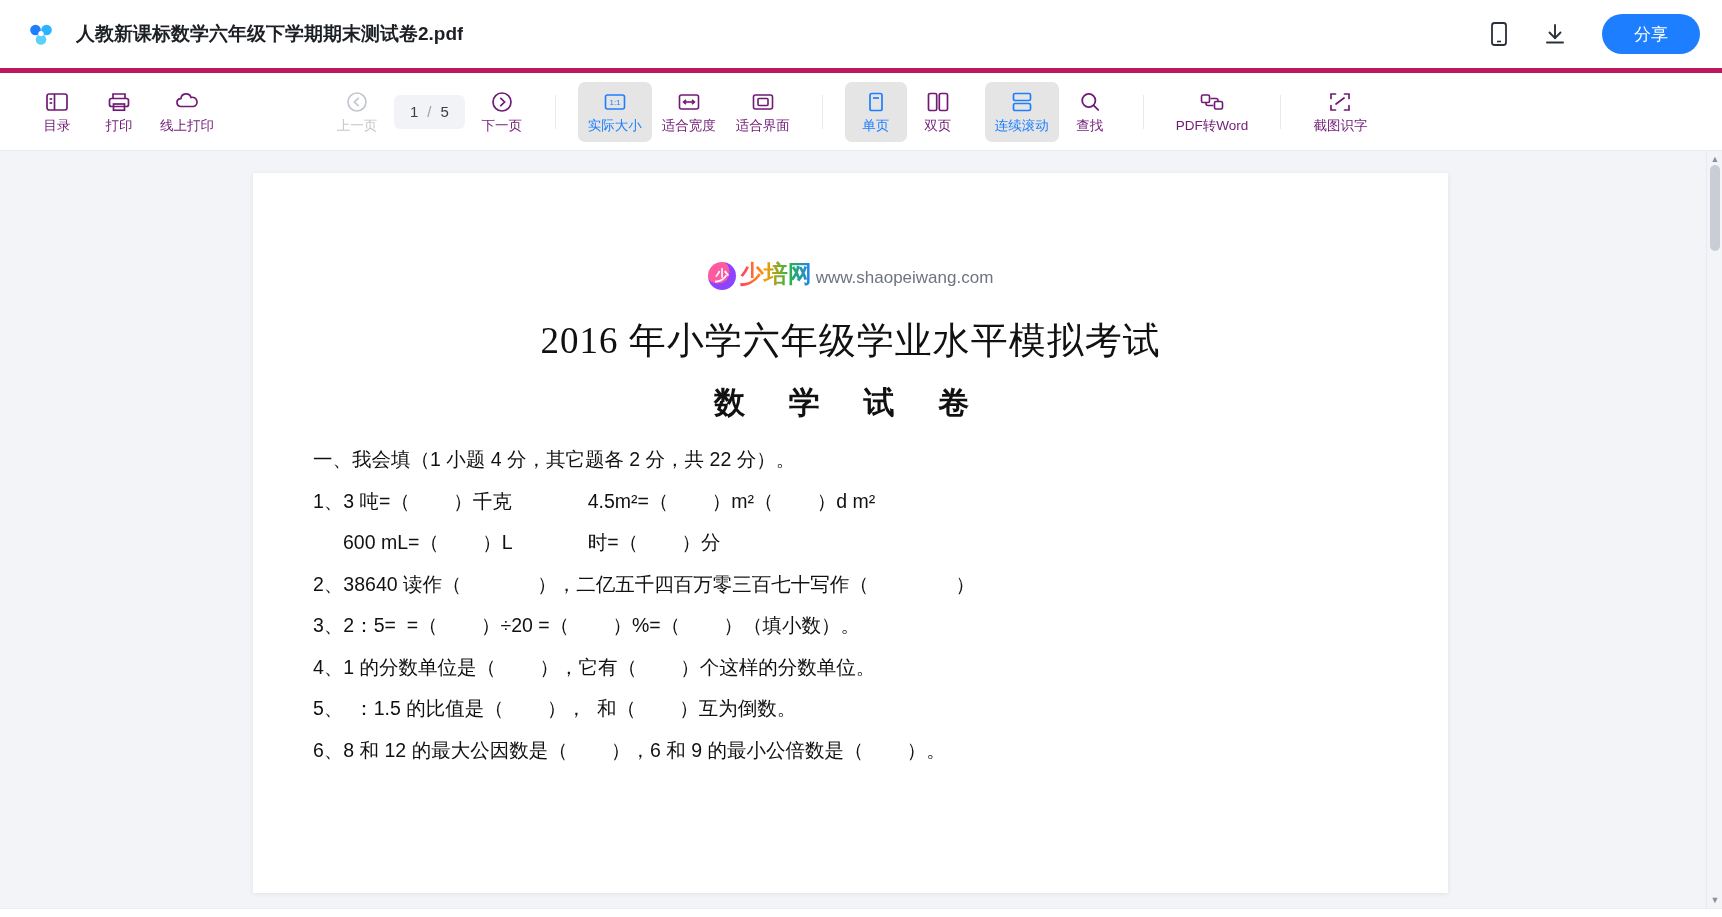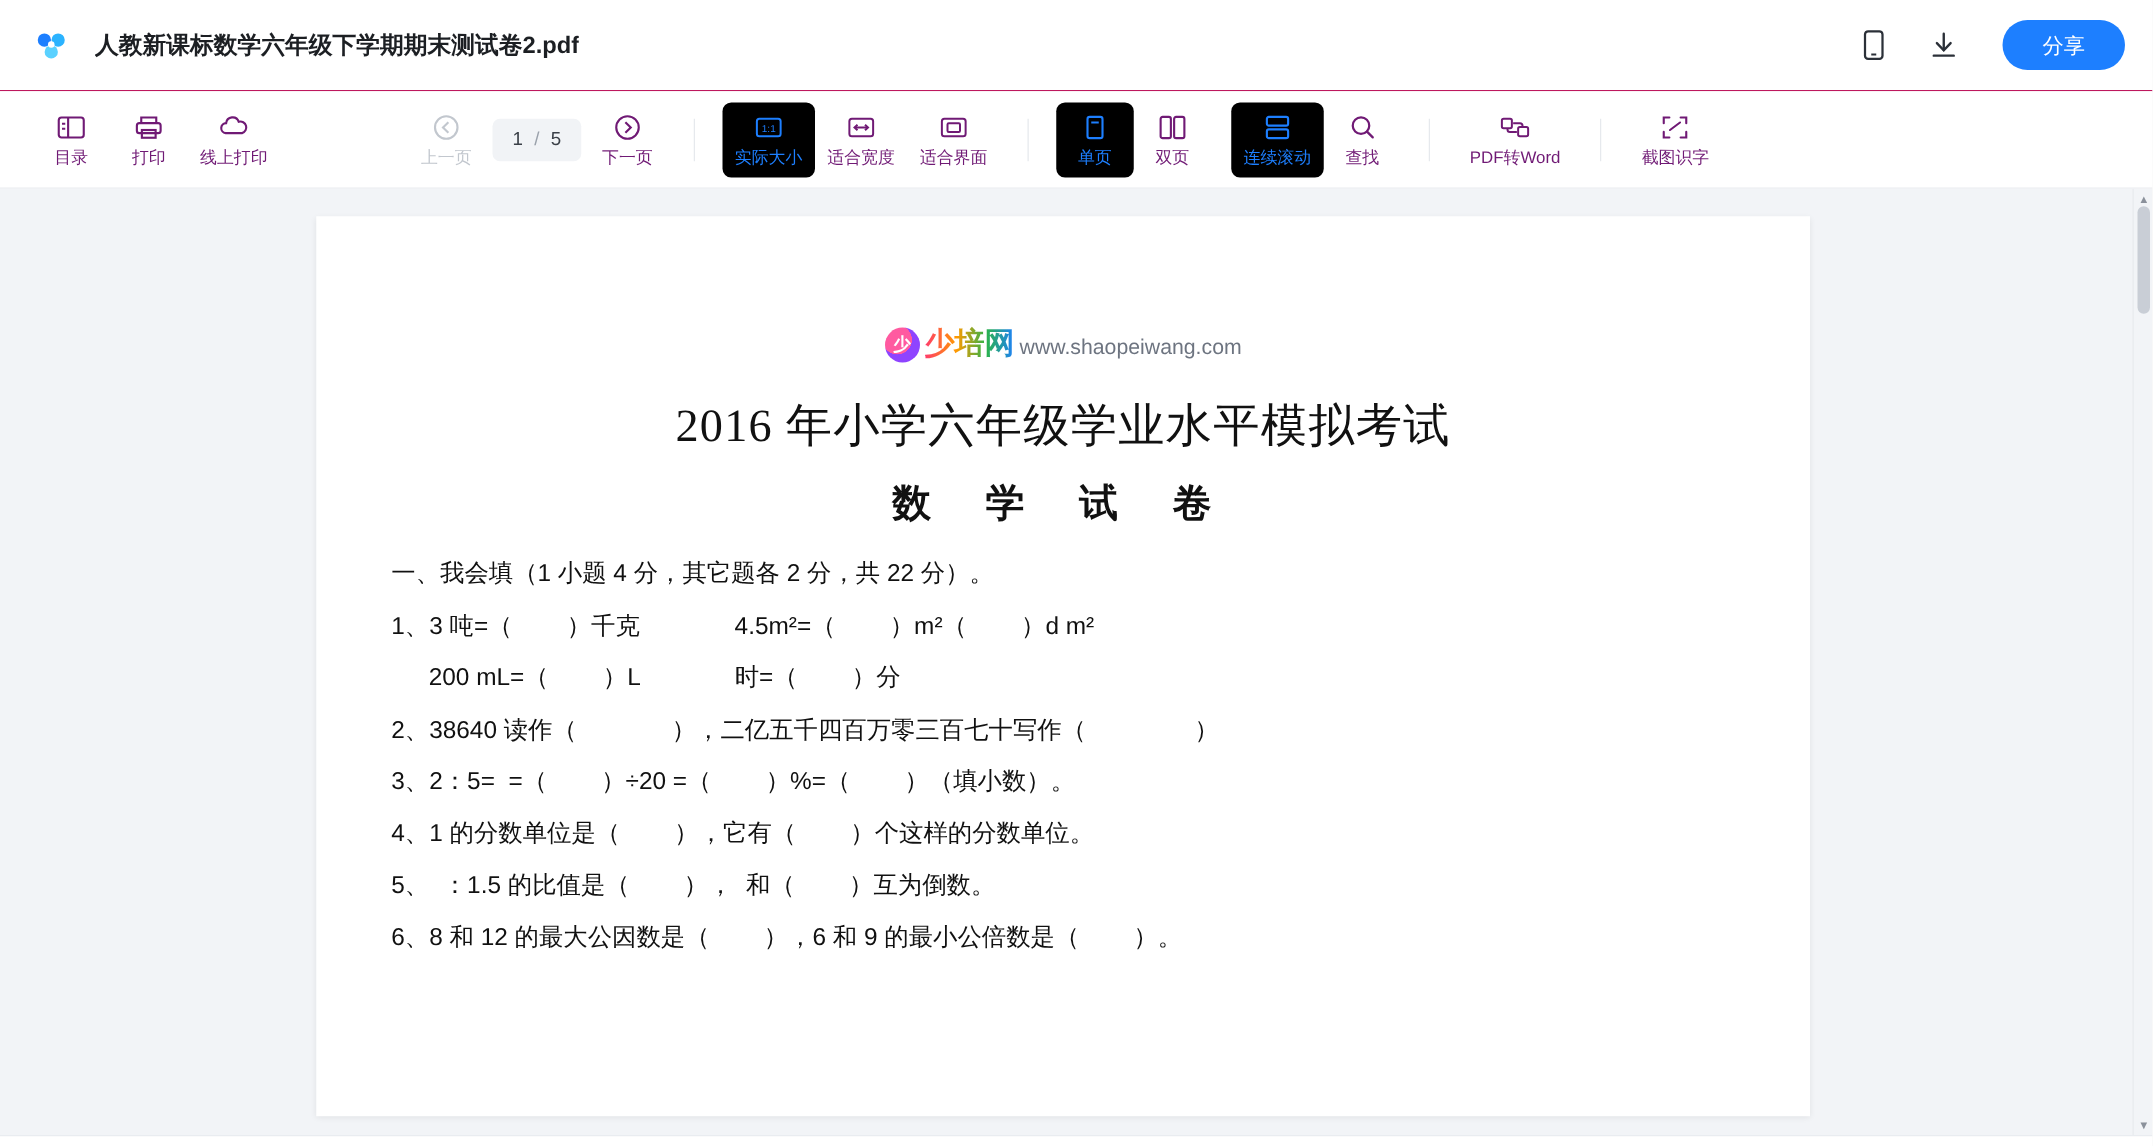--- a/index.html
+++ b/index.html
@@ -11,21 +11,21 @@
     background: #f5f6f8;
   }
   #app { position: relative; width: 1722px; height: 917px; background: #ffffff; }
 
   
   .titlebar {
     height: 73px;
     display: flex; align-items: center;
     padding: 0 22px;
     background: #ffffff;
-    border-bottom: 1px solid #be185d;
+    border-bottom: 5px solid #be185d;
   }
   .logo {
     width: 38px; height: 38px; flex: 0 0 38px;
     display: flex; align-items: center; justify-content: center;
     margin-right: 16px;
   }
   .doc-title {
     font-size: 19px; font-weight: bold; color: #1c1f23;
     white-space: nowrap; overflow: hidden; text-overflow: ellipsis;
   }
@@ -62,21 +62,21 @@
     display: flex; flex-direction: column; align-items: center; justify-content: center;
     gap: 5px;
     border-radius: 7px;
     cursor: pointer;
     padding: 0 10px;
     color: #701a75;
     user-select: none;
   }
   .tool .ic { height: 24px; display: flex; align-items: center; justify-content: center; }
   .tool .lb { font-size: 13.5px; line-height: 1; white-space: nowrap; }
-  .tool.active { background: #000000; color: #1d7fff; }
+  .tool.active { background: #e5e5e5; color: #1d7fff; }
   .tool.active .lb { color: #1d7fff; }
   .tool.disabled { color: #c2c7ce; cursor: default; }
   .tool.disabled .lb { color: #c2c7ce; }
   .tgap { width: 34px; }
   .tgap-sm { width: 16px; }
   .divider { width: 1px; height: 34px; background: #e6e9ed; margin: 0 22px; }
 
   .pagebox {
     display: flex; align-items: center; justify-content: center;
     background: #f1f3f6;
@@ -365,21 +365,21 @@
         <span class="wm-name">少培网</span>
         <span class="wm-url">www.shaopeiwang.com</span>
       </div>
 
       <div class="p-title">2016 年小学六年级学业水平模拟考试</div>
       <div class="p-subtitle">数 学 试 卷</div>
 
       <div class="p-body">
         <div class="p-line">一、我会填（1 小题 4 分，其它题各 2 分，共 22 分）。</div>
         <div class="p-line">1、3 吨=（        ）千克              4.5m²=（        ）m²（        ）d m²</div>
-        <div class="p-line indent">200 mL=（        ）L              时=（        ）分</div>
+        <div class="p-line indent">600 mL=（        ）L              时=（        ）分</div>
         <div class="p-line">2、38640 读作（              ），二亿五千四百万零三百七十写作（                ）</div>
         <div class="p-line">3、2：5=  =（        ）÷20 =（        ）%=（        ）（填小数）。</div>
         <div class="p-line">4、1 的分数单位是（        ），它有（        ）个这样的分数单位。</div>
         <div class="p-line">5、  ：1.5 的比值是（        ），  和（        ）互为倒数。</div>
         <div class="p-line">6、8 和 12 的最大公因数是（        ），6 和 9 的最小公倍数是（        ）。</div>
       </div>
     </div>
 
     <div class="vscroll">
       <div class="arrow up">▲</div>

